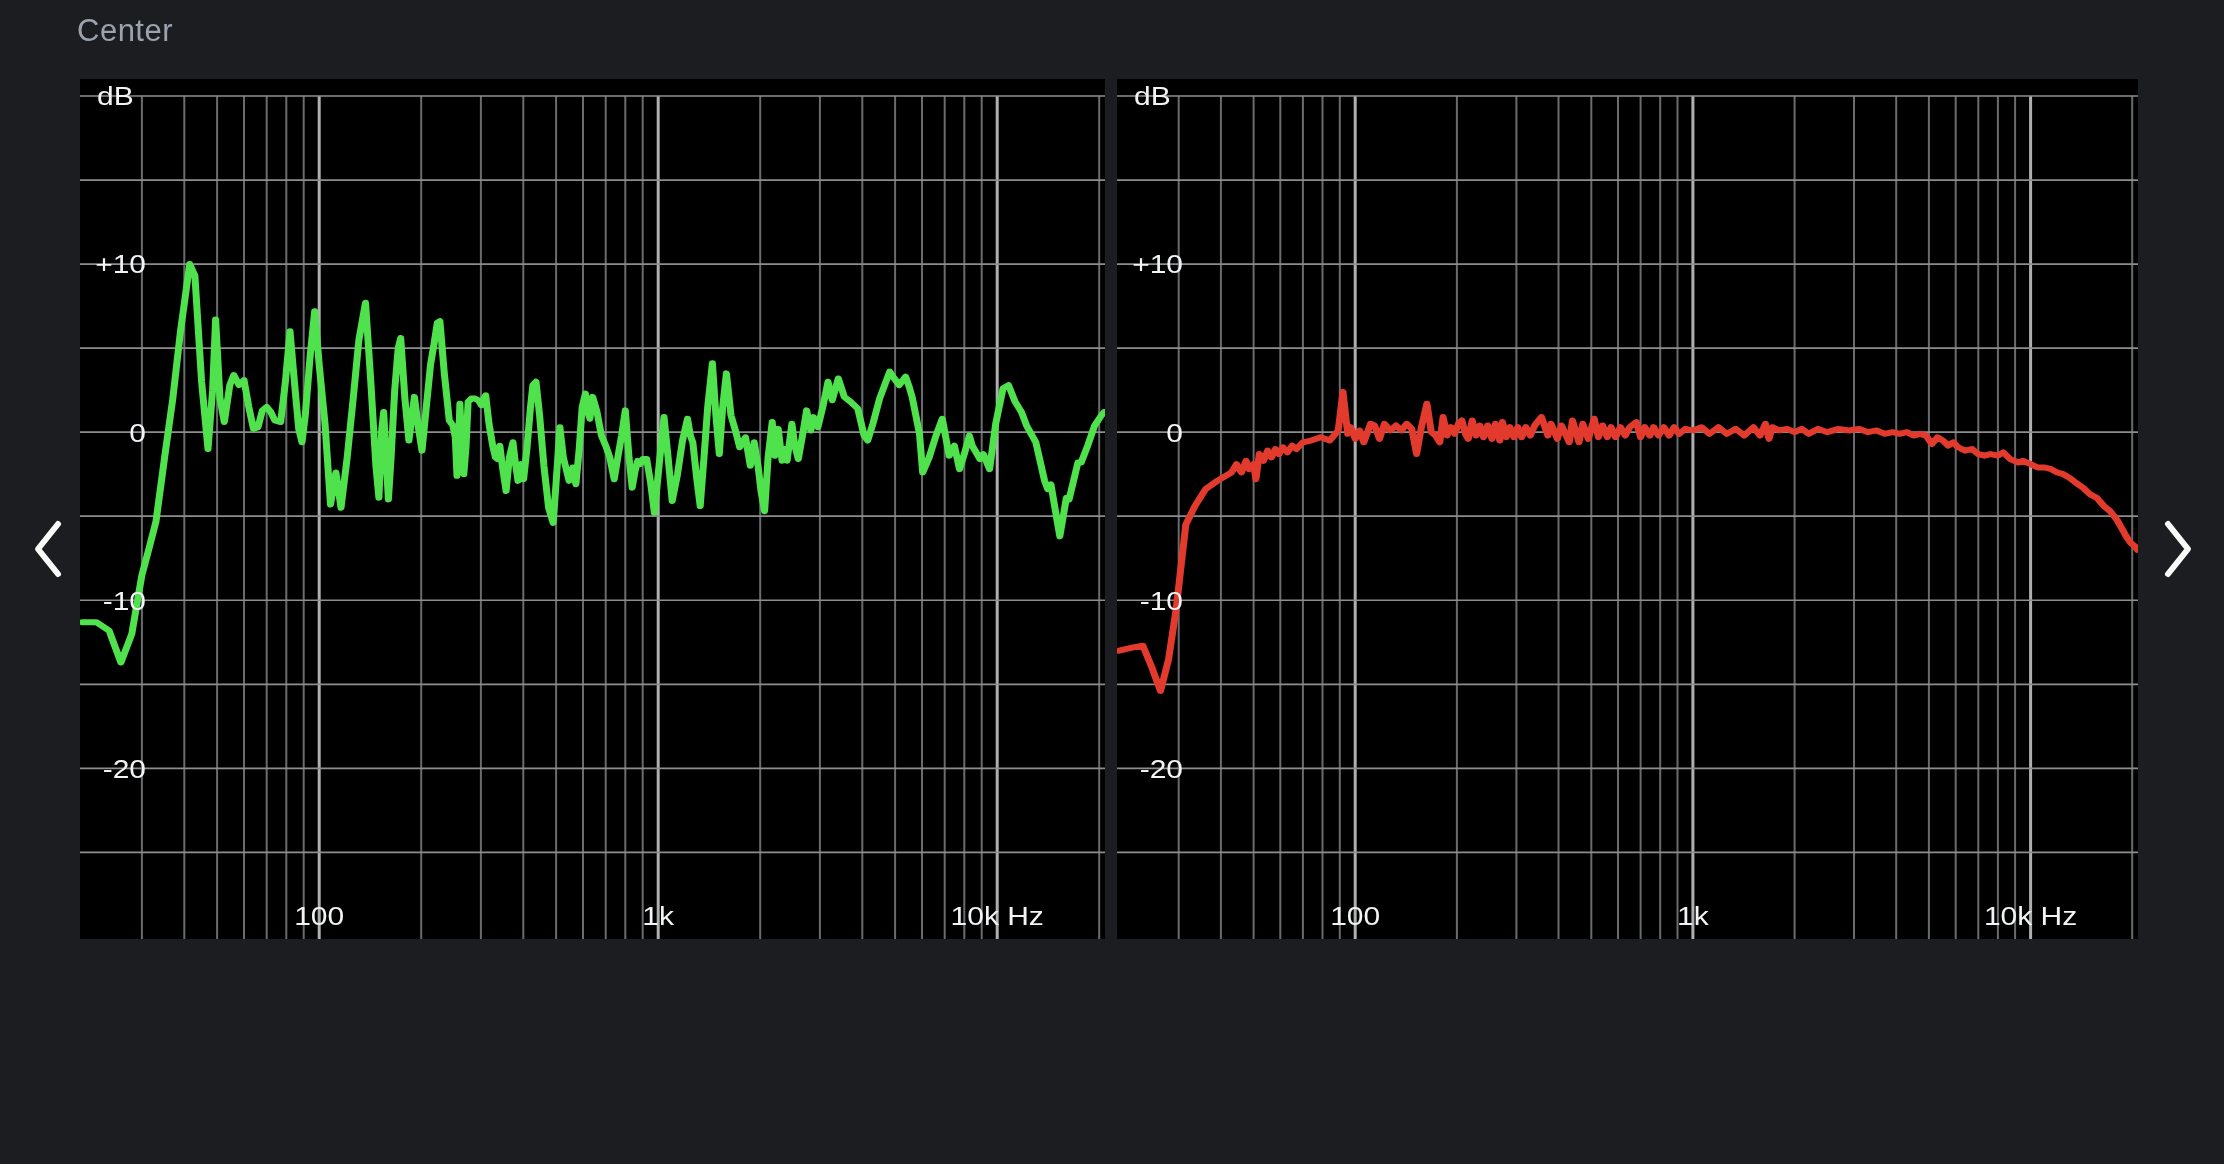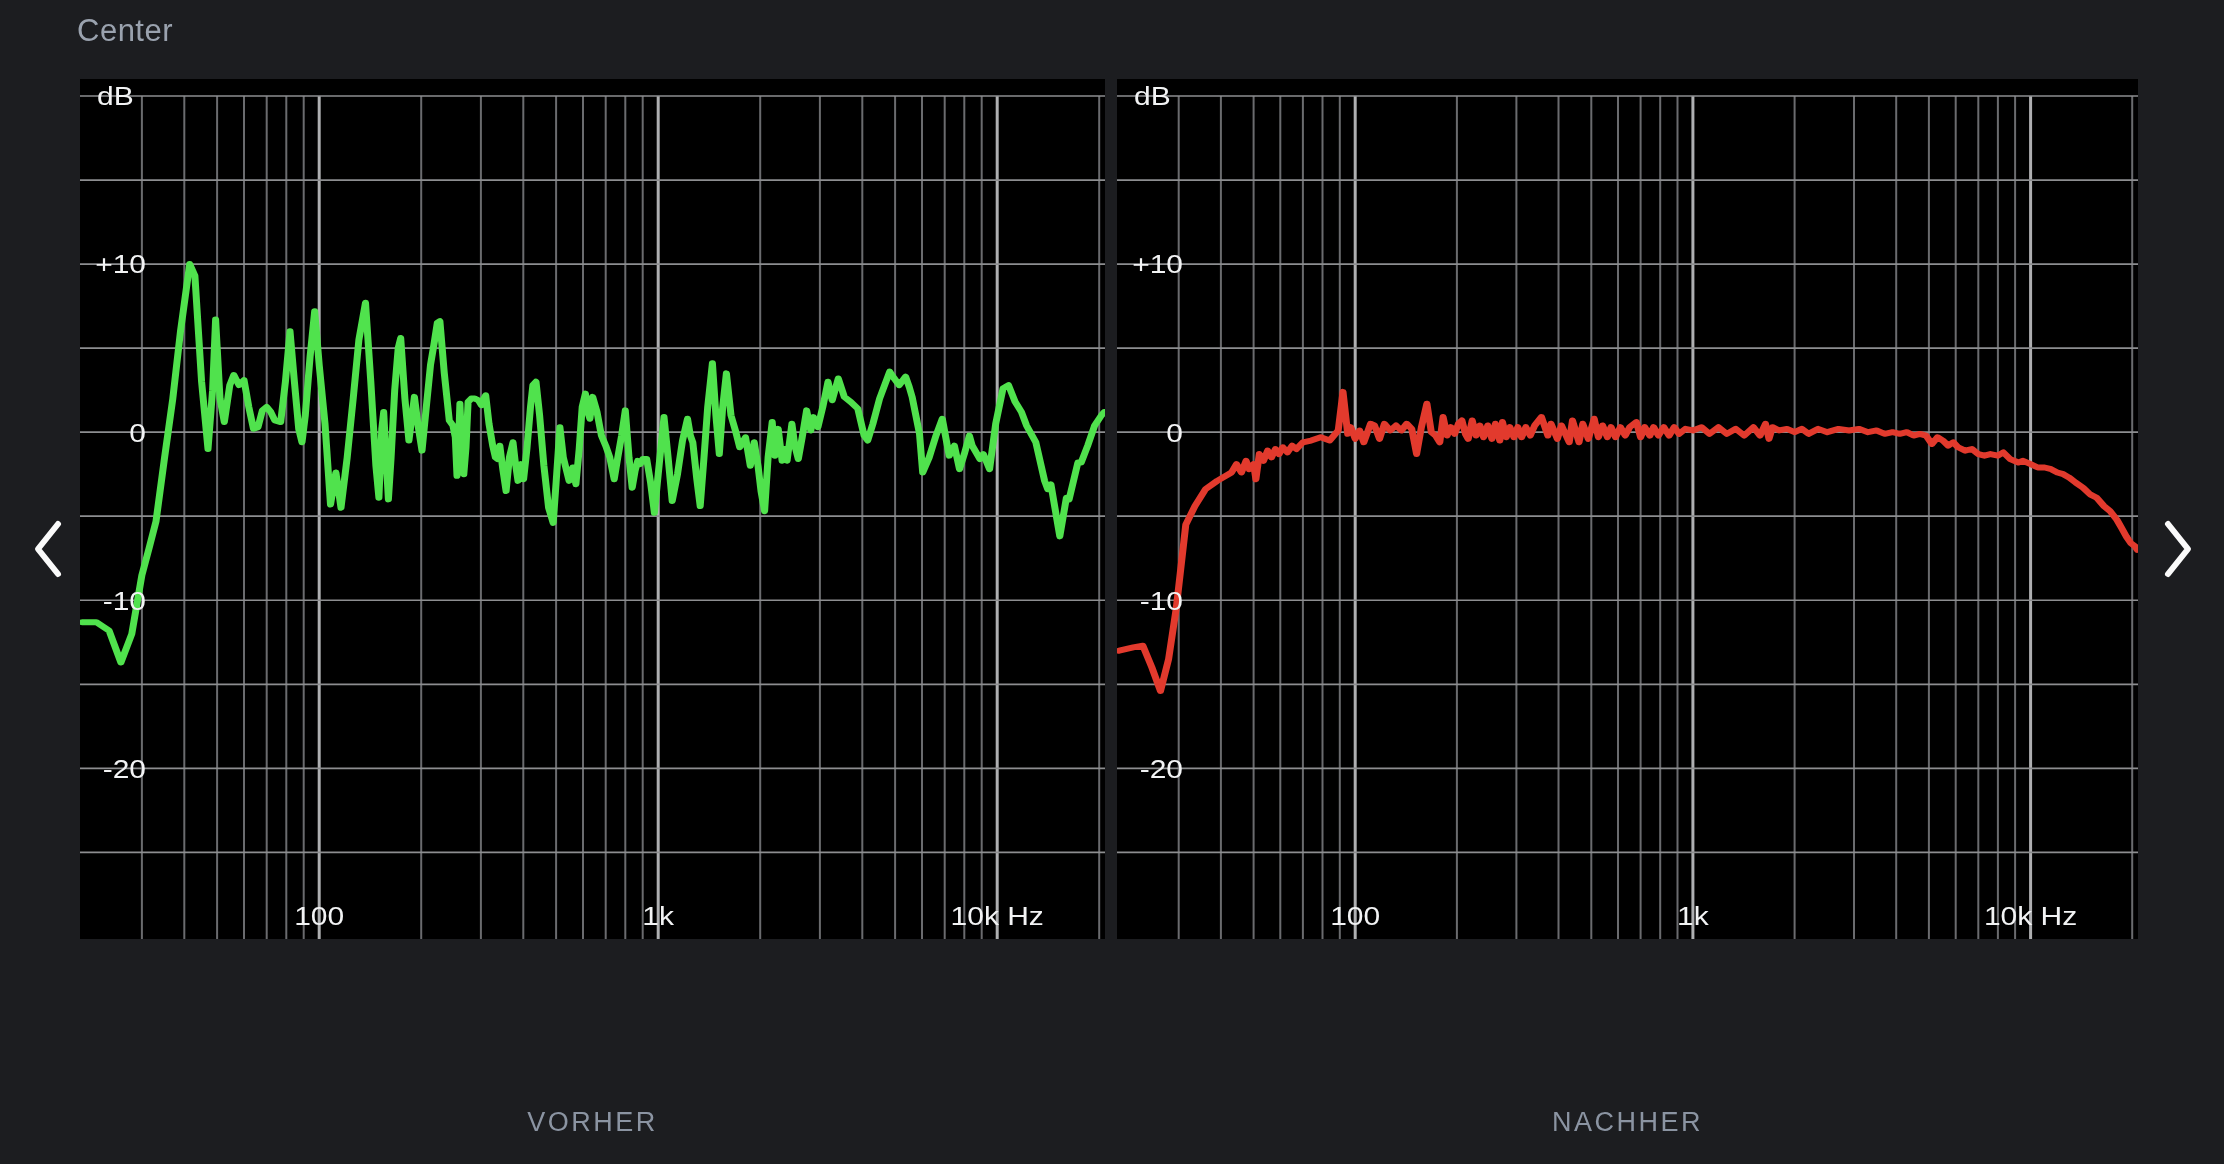--- a/index.html
+++ b/index.html
@@ -147,22 +147,20 @@
           <text x="66" y="427.0" text-anchor="end" fill="#f2f3f4" font-family="Liberation Sans, sans-serif" font-size="30">0</text>
           <text x="66" y="625.0" text-anchor="end" fill="#f2f3f4" font-family="Liberation Sans, sans-serif" font-size="30">-10</text>
           <text x="66" y="823.0" text-anchor="end" fill="#f2f3f4" font-family="Liberation Sans, sans-serif" font-size="30">-20</text>
           <text x="238.2" y="996" text-anchor="middle" fill="#f2f3f4" font-family="Liberation Sans, sans-serif" font-size="30">100</text>
           <text x="575.9" y="996" text-anchor="middle" fill="#f2f3f4" font-family="Liberation Sans, sans-serif" font-size="30">1k</text>
           <text x="913.6" y="996" text-anchor="middle" fill="#f2f3f4" font-family="Liberation Sans, sans-serif" font-size="30">10k Hz</text>
         </g>
       </svg>
   </div>
 
-  <div class="caption" id="cap-before">VORHER</div>
-  <div class="caption" id="cap-after">NACHHER</div>
 
   <button class="nav" id="nav-next">
     <svg width="38" height="62" viewBox="0 0 38 62">
       <polyline points="9,6 29,31 9,56" fill="none" stroke="#fafafa" stroke-width="6" stroke-linecap="round" stroke-linejoin="round"></polyline>
     </svg>
   </button>
 
 </div>
 
 </body></html>

